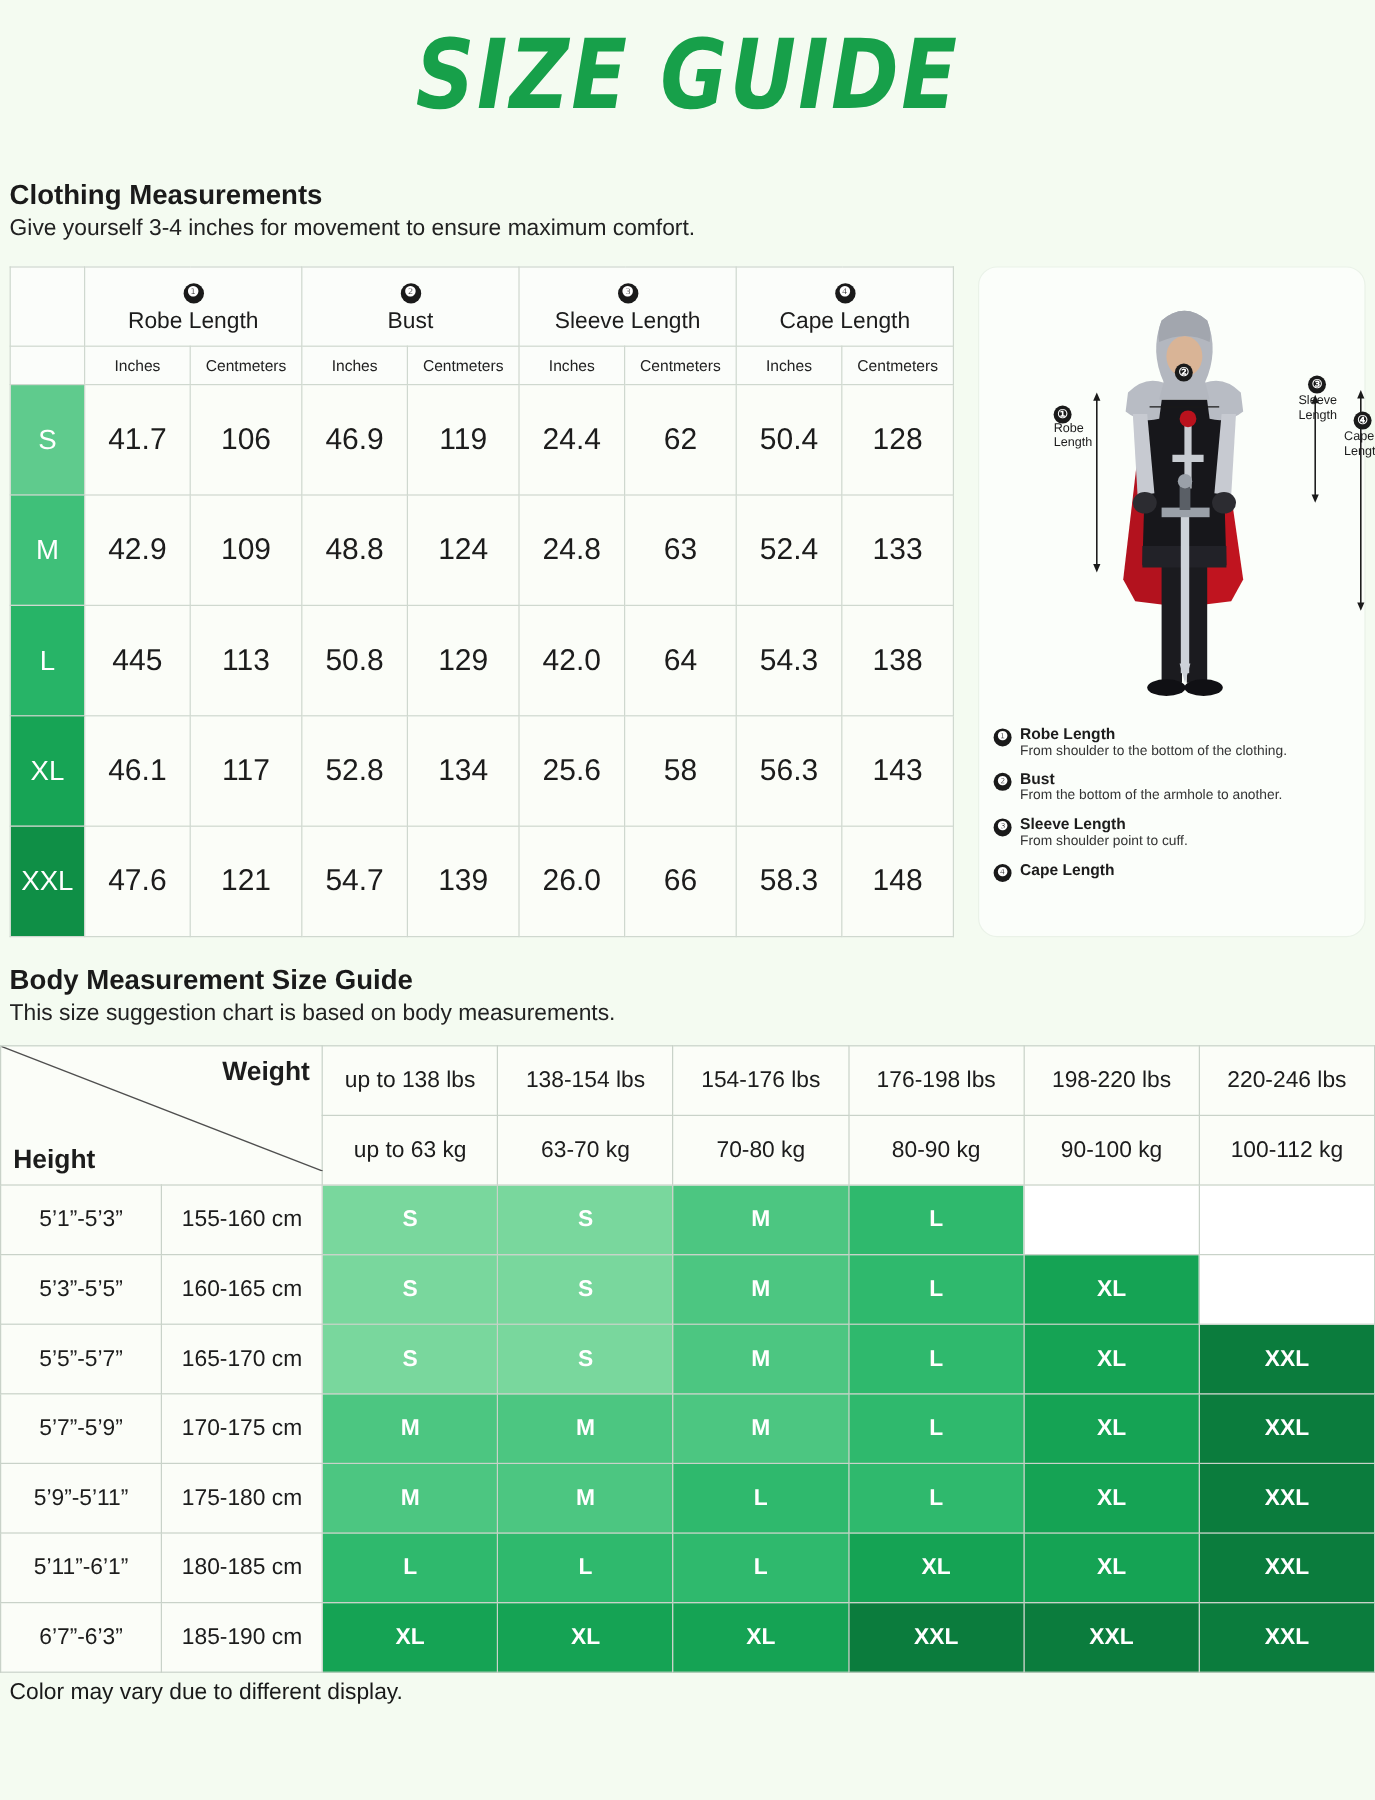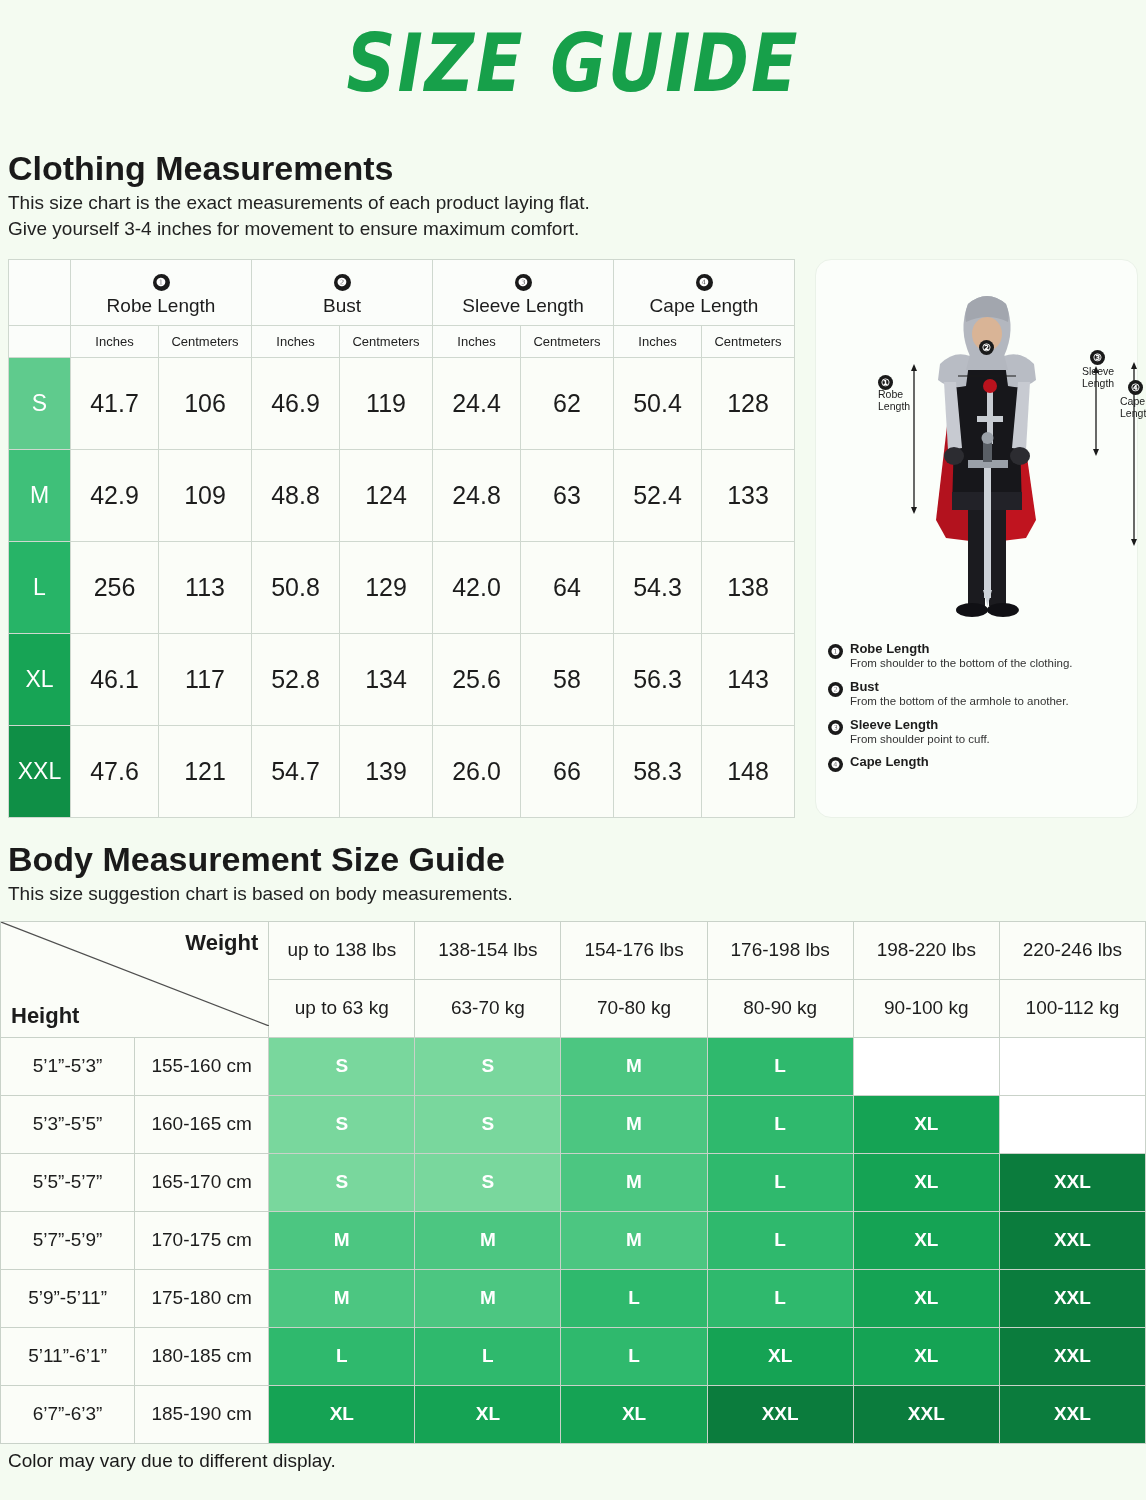--- a/index.html
+++ b/index.html
@@ -22,21 +22,21 @@
     font-style: italic;
     letter-spacing: 2px;
     padding-top: 14px;
     font-family: "DejaVu Sans", sans-serif;
     transform: scaleY(1.18);
     transform-origin: top center;
   }
 
   
   .sec-head {
-    font-size: 34px;
+    font-size: 23px;
     font-weight: bold;
     color: #1a1a1a;
     margin: 0 0 2px 8px;
   }
   .sec-sub {
     font-size: 19px;
     color: #222;
     margin-left: 8px;
     line-height: 1.35;
   }
@@ -163,21 +163,20 @@
 </style>
 </head>
 <body>
 
 <div class="page">
 
   <div class="title">SIZE GUIDE</div>
 
   <div class="block1">
     <div class="sec-head">Clothing Measurements</div>
-    <div class="sec-sub">This size chart is the exact measurements of each product laying flat.</div>
     <div class="sec-sub">Give yourself 3-4 inches for movement to ensure maximum comfort.</div>
 
     <div class="clothing-wrap">
       <table class="clothing">
         <colgroup>
           <col style="width:62px">
             <col style="width:88px">
             <col style="width:93px">
           <col style="width:88px">
             <col style="width:93px">
@@ -222,21 +221,21 @@
               <td class="val">109</td>
               <td class="val">48.8</td>
               <td class="val">124</td>
               <td class="val">24.8</td>
               <td class="val">63</td>
               <td class="val">52.4</td>
               <td class="val">133</td>
             </tr>
             <tr>
               <td class="size-cell" style="background:#27b467">L</td>
-              <td class="val">256</td>
+              <td class="val">445</td>
               <td class="val">113</td>
               <td class="val">50.8</td>
               <td class="val">129</td>
               <td class="val">42.0</td>
               <td class="val">64</td>
               <td class="val">54.3</td>
               <td class="val">138</td>
             </tr>
             <tr>
               <td class="size-cell" style="background:#17a455">XL</td>

